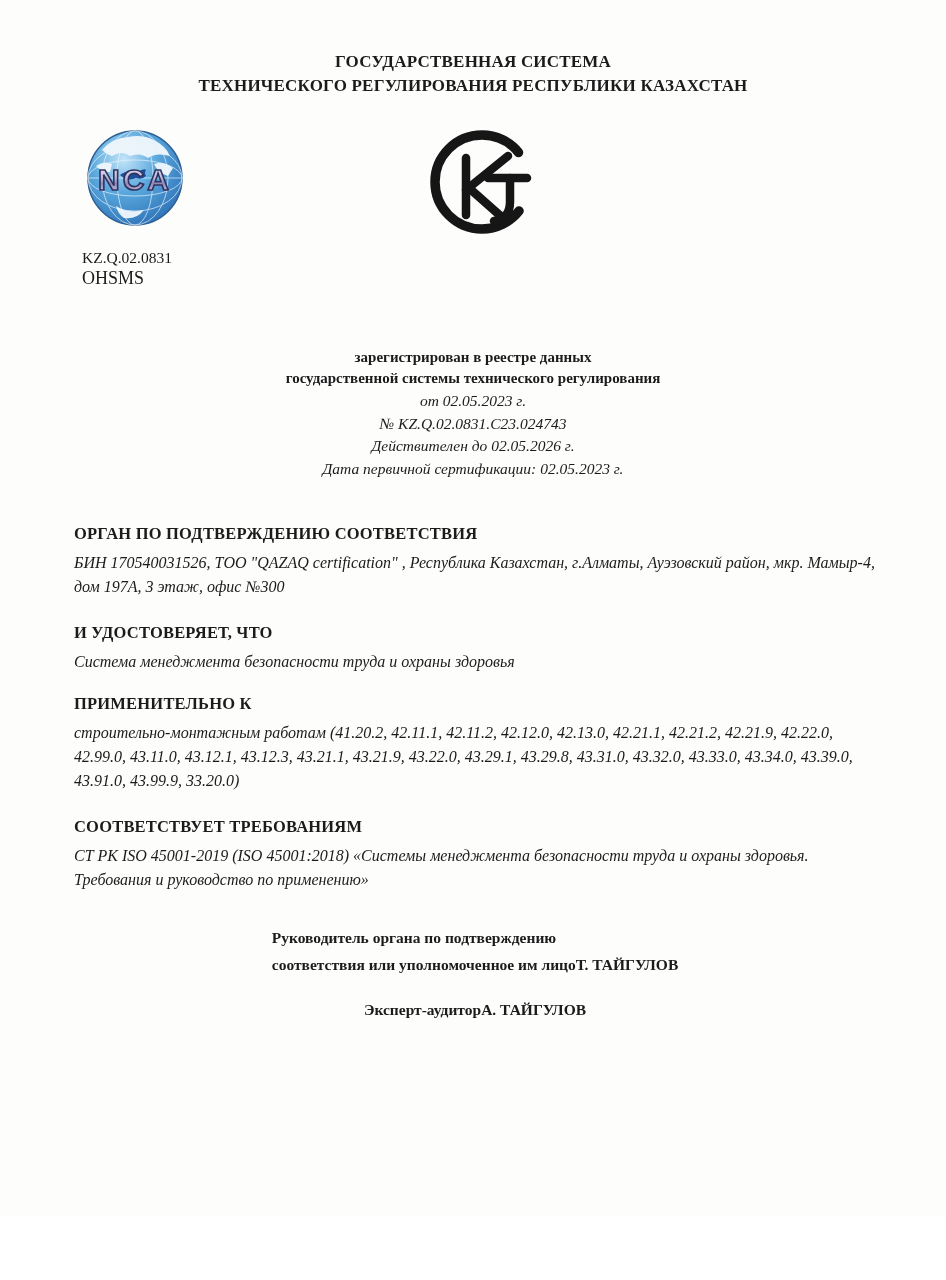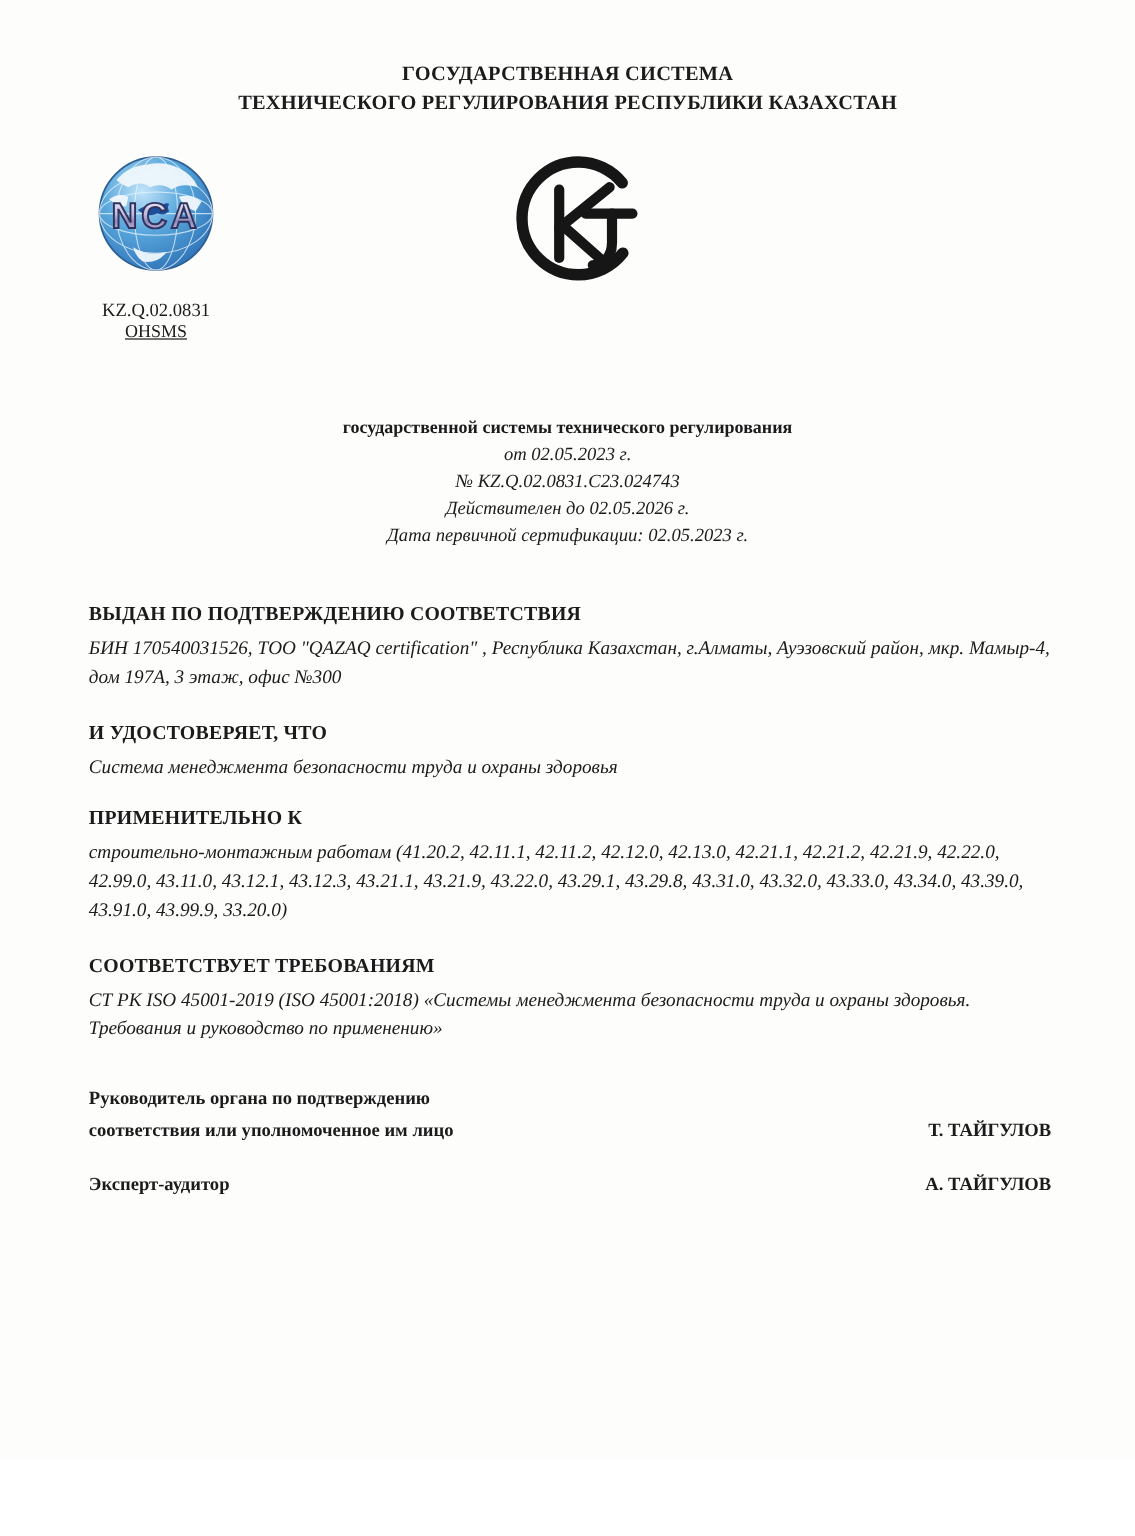--- a/index.html
+++ b/index.html
@@ -16,23 +16,23 @@
   .doc-header {
     padding-top: 50px;
     text-align: center;
     font-weight: bold;
     font-size: 17px;
     line-height: 1.4;
     letter-spacing: 0.2px;
   }
   
   .logos { position: relative; height: 205px; margin-top: 30px; }
-  .nca-block { position: absolute; left: 66px; top: 0; width: 128px; text-align: center; }
+  .nca-block { position: absolute; left: 82px; top: 0; width: 128px; }
   .acc-code { font-size: 15.5px; margin-top: 14px; line-height: 1.25; }
-  .scheme-code { font-size: 15px; line-height: 1.25; text-decoration: underline; }
+  .scheme-code { font-size: 18px; line-height: 1.25; }
   .kt-mark { position: absolute; left: 422px; top: -8px; }
   
   .title-block { text-align: center; margin-top: 14px; }
   .cert-title {
     font-size: 29px; font-weight: bold; letter-spacing: 0.8px;
     margin: 0 0 10px 0;
   }
   .reg-line { font-weight: bold; font-size: 15px; line-height: 1.45; }
   .plain-line { font-size: 15.5px; line-height: 1.45; font-style: italic; }
   
@@ -42,21 +42,21 @@
     font-size: 16.5px; font-weight: bold; margin: 0 0 7px 0;
     letter-spacing: 0.2px;
   }
   .section .body {
     font-style: italic; font-size: 16px; line-height: 1.5; margin: 0;
   }
   .section.tight { margin-bottom: 20px; }
   
   .signatures { padding: 0 70px 0 74px; margin-top: 32px; }
   .sig-row {
-    display: flex; justify-content: space-between; align-items: flex-end;
+    display: flex; justify-content: center; align-items: flex-end;
     font-weight: bold; font-size: 15.5px; line-height: 1.75;
   }
   .sig-row + .sig-row { margin-top: 18px; }
   .sig-role { text-align: left; }
   .sig-name { text-align: right; white-space: nowrap; }
 </style>
 </head>
 <body>
 
 <div class="page">
@@ -113,30 +113,31 @@
           <path d="M44 70 L86 36" stroke-width="8.5"></path>
           <path d="M47 68 L82 99" stroke-width="8.5"></path>
           <path d="M66 58 L105 58" stroke-width="8.5"></path>
           <path d="M88 58 L88 82 Q88 99 72 101" stroke-width="8.5"></path>
         </g>
       </svg>
     </div>
   </div>
 
   <div class="title-block">
+    <div class="reg-line">зарегистрирован в реестре данных</div>
     <div class="reg-line">государственной системы технического регулирования</div>
     <div class="plain-line">от 02.05.2023 г.</div>
     <div class="plain-line">№ KZ.Q.02.0831.C23.024743</div>
     <div class="plain-line">Действителен до 02.05.2026 г.</div>
     <div class="plain-line">Дата первичной сертификации: 02.05.2023 г.</div>
   </div>
 
   <div class="sections">
     <div class="section">
-      <h3>ВЫДАН ПО ПОДТВЕРЖДЕНИЮ СООТВЕТСТВИЯ</h3>
+      <h3>ОРГАН ПО ПОДТВЕРЖДЕНИЮ СООТВЕТСТВИЯ</h3>
       <p class="body">БИН 170540031526, ТОО "QAZAQ certification" , Республика Казахстан, г.Алматы, Ауэзовский район, мкр. Мамыр-4, дом 197А, 3 этаж, офис №300</p>
     </div>
     <div class="section tight">
       <h3>И УДОСТОВЕРЯЕТ, ЧТО</h3>
       <p class="body">Система менеджмента безопасности труда и охраны здоровья</p>
     </div>
     <div class="section">
       <h3>ПРИМЕНИТЕЛЬНО К</h3>
       <p class="body">строительно-монтажным работам (41.20.2, 42.11.1, 42.11.2, 42.12.0, 42.13.0, 42.21.1, 42.21.2, 42.21.9, 42.22.0, 42.99.0, 43.11.0, 43.12.1, 43.12.3, 43.21.1, 43.21.9, 43.22.0, 43.29.1, 43.29.8, 43.31.0, 43.32.0, 43.33.0, 43.34.0, 43.39.0, 43.91.0, 43.99.9, 33.20.0)</p>
     </div>

